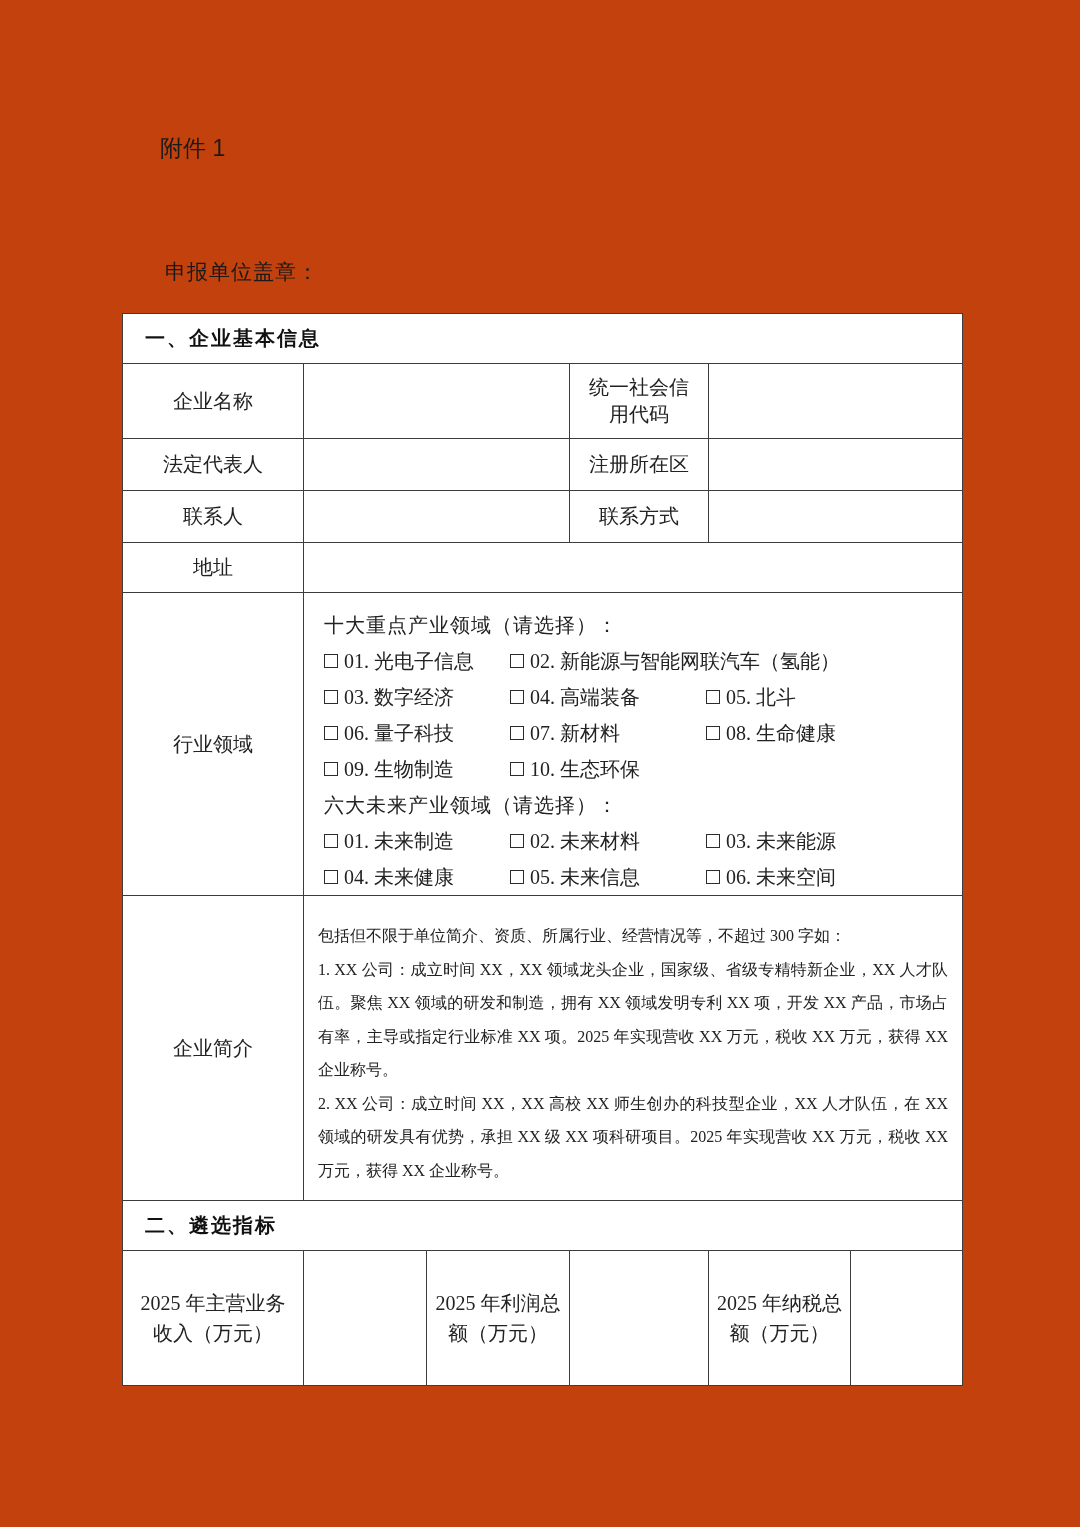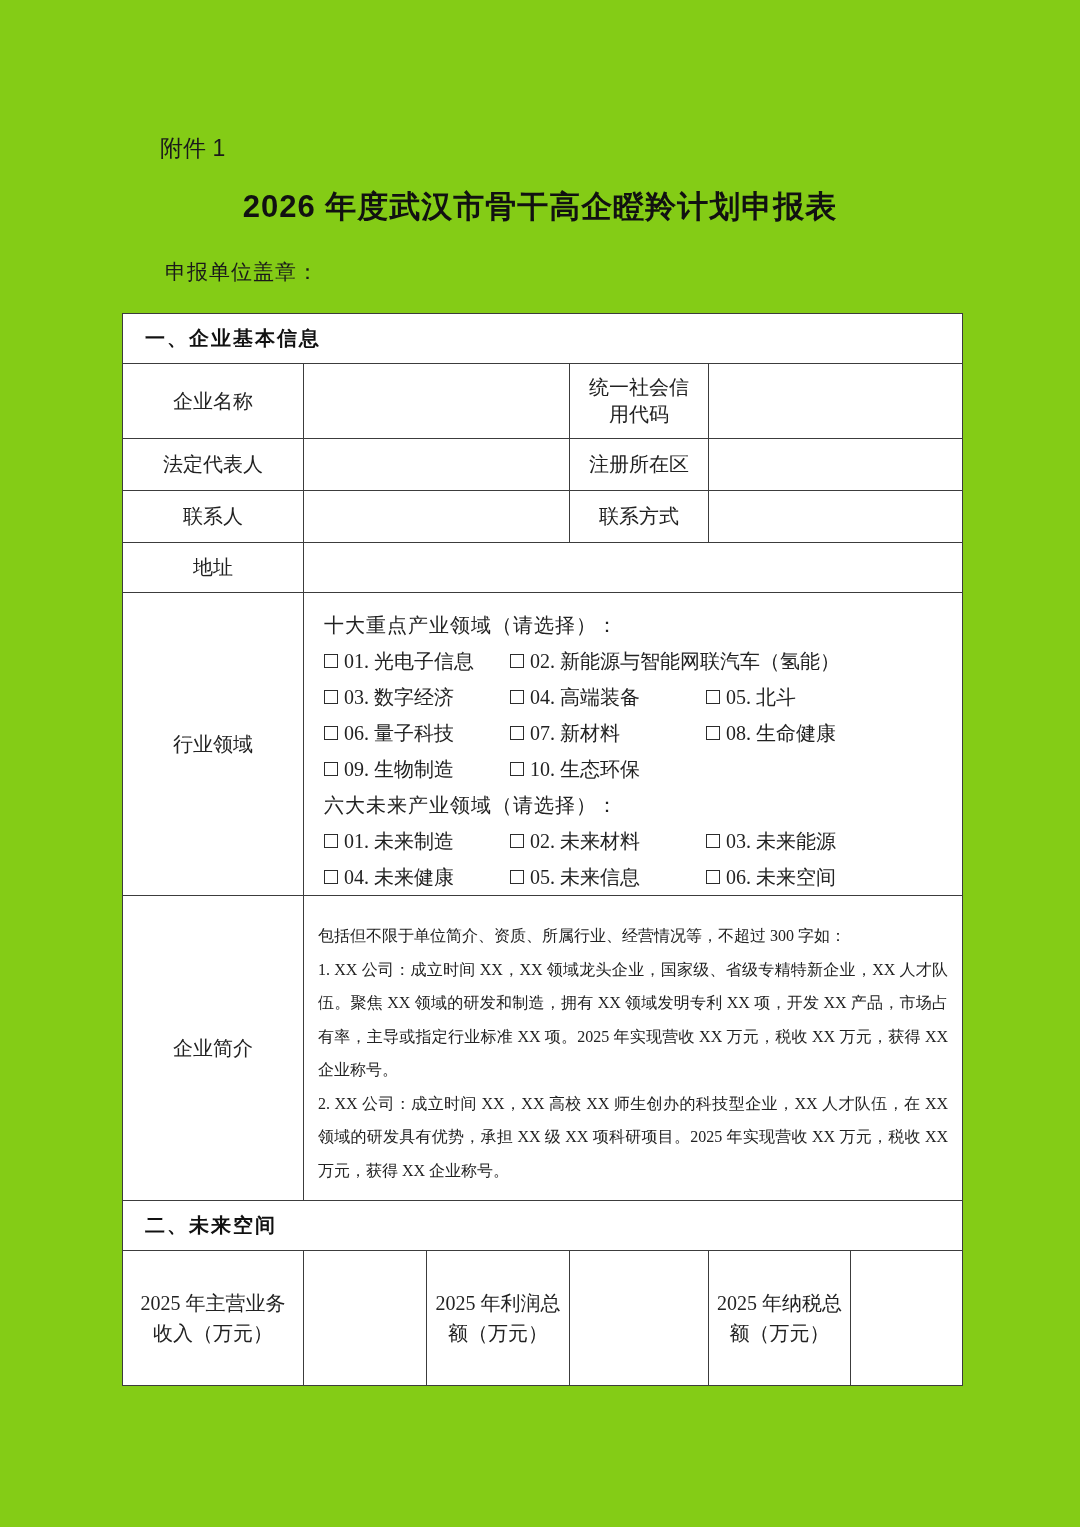--- a/index.html
+++ b/index.html
@@ -3,21 +3,21 @@
 <meta charset="utf-8">
 <style>
   * { box-sizing: border-box; margin: 0; padding: 0; }
   html, body { background: #ffffff; }
   body {
     width: 1080px; height: 1527px;
     font-family: "Liberation Serif", "DejaVu Serif", serif;
     color: #1c1c1c;
     position: relative;
   }
-  .page { position: relative; width: 1080px; height: 1527px; background: #84cc16; overflow: hidden; }
+  .page { position: relative; width: 1080px; height: 1527px; background: #c2410c; overflow: hidden; }
 
   .attachment {
     position: absolute; left: 160px; top: 133px;
     font-family: "Liberation Sans", "DejaVu Sans", sans-serif;
     font-size: 23px; color: #1a1a1a;
   }
   .doc-title {
     position: absolute; left: 0; top: 186px; width: 1080px;
     text-align: center;
     font-family: "Liberation Sans", "DejaVu Sans", sans-serif;
@@ -70,21 +70,20 @@
   }
 
   td.ind-label { text-align: center; padding: 12px 8px; line-height: 30px; color: #222; }
 </style>
 </head>
 <body>
 
 <div class="page">
 
   <div class="attachment">附件 1</div>
-  <div class="doc-title">2026 年度武汉市骨干高企瞪羚计划申报表</div>
   <div class="seal-line">申报单位盖章：</div>
 
   <table class="form">
     <colgroup>
       <col style="width:181px">
         <col style="width:123px">
         <col style="width:143px">
       <col style="width:139px">
         <col style="width:142px">
         <col style="width:112px">
@@ -213,21 +212,21 @@
       <td class="content" colspan="5">
         <div class="profile-box">
           <p>包括但不限于单位简介、资质、所属行业、经营情况等，不超过 300 字如：</p>
           <p>1. XX 公司：成立时间 XX，XX 领域龙头企业，国家级、省级专精特新企业，XX 人才队伍。聚焦 XX 领域的研发和制造，拥有 XX 领域发明专利 XX 项，开发 XX 产品，市场占有率，主导或指定行业标准 XX 项。2025 年实现营收 XX 万元，税收 XX 万元，获得 XX 企业称号。</p>
           <p>2. XX 公司：成立时间 XX，XX 高校 XX 师生创办的科技型企业，XX 人才队伍，在 XX 领域的研发具有优势，承担 XX 级 XX 项科研项目。2025 年实现营收 XX 万元，税收 XX 万元，获得 XX 企业称号。</p>
         </div>
       </td>
     </tr>
 
     <tr style="height:50px">
-      <td class="sec-header" colspan="6">二、未来空间</td>
+      <td class="sec-header" colspan="6">二、遴选指标</td>
     </tr>
 
     <tr style="height:135px">
       <td class="ind-label">2025 年主营业务收入（万元）</td>
       <td class="fvalue"></td>
       <td class="ind-label">2025 年利润总额（万元）</td>
       <td class="fvalue"></td>
       <td class="ind-label">2025 年纳税总额（万元）</td>
       <td class="fvalue"></td>
     </tr>

